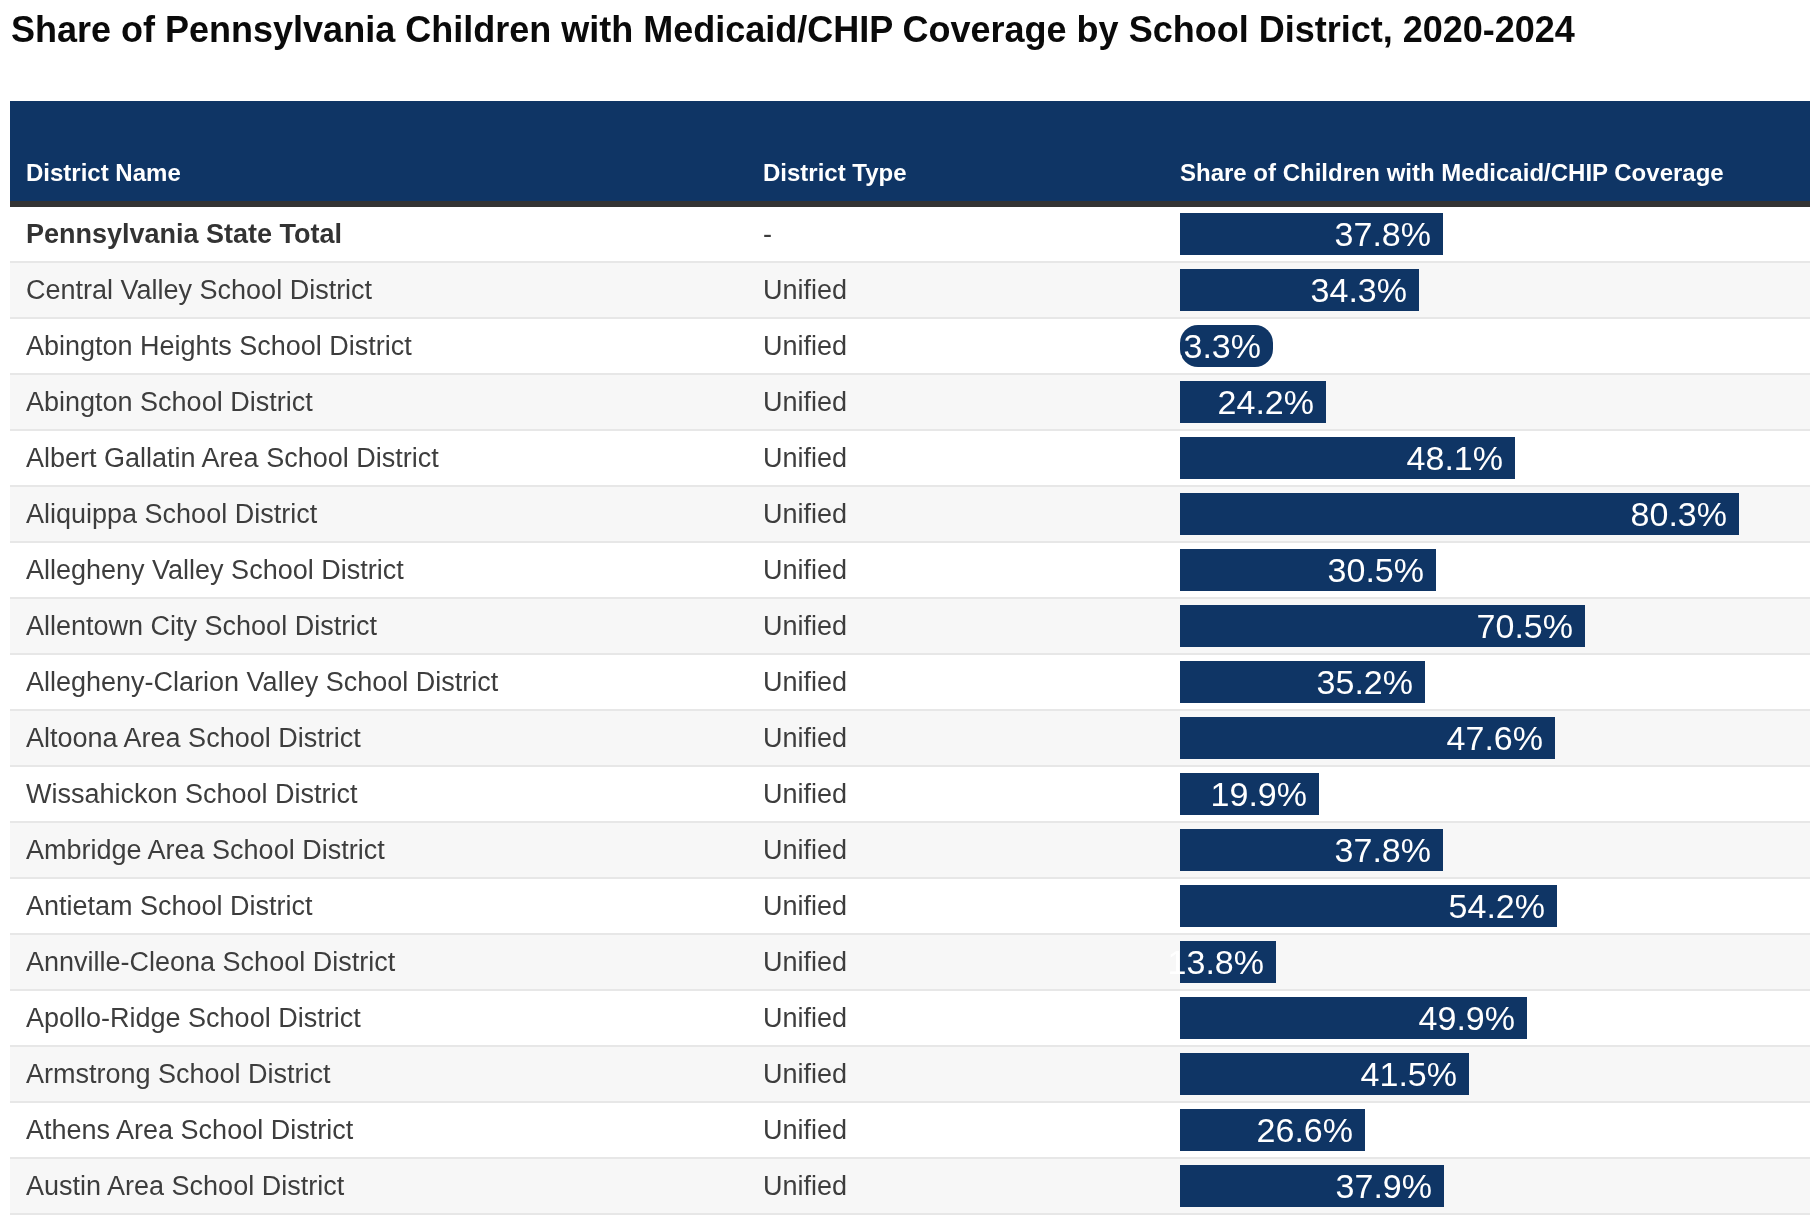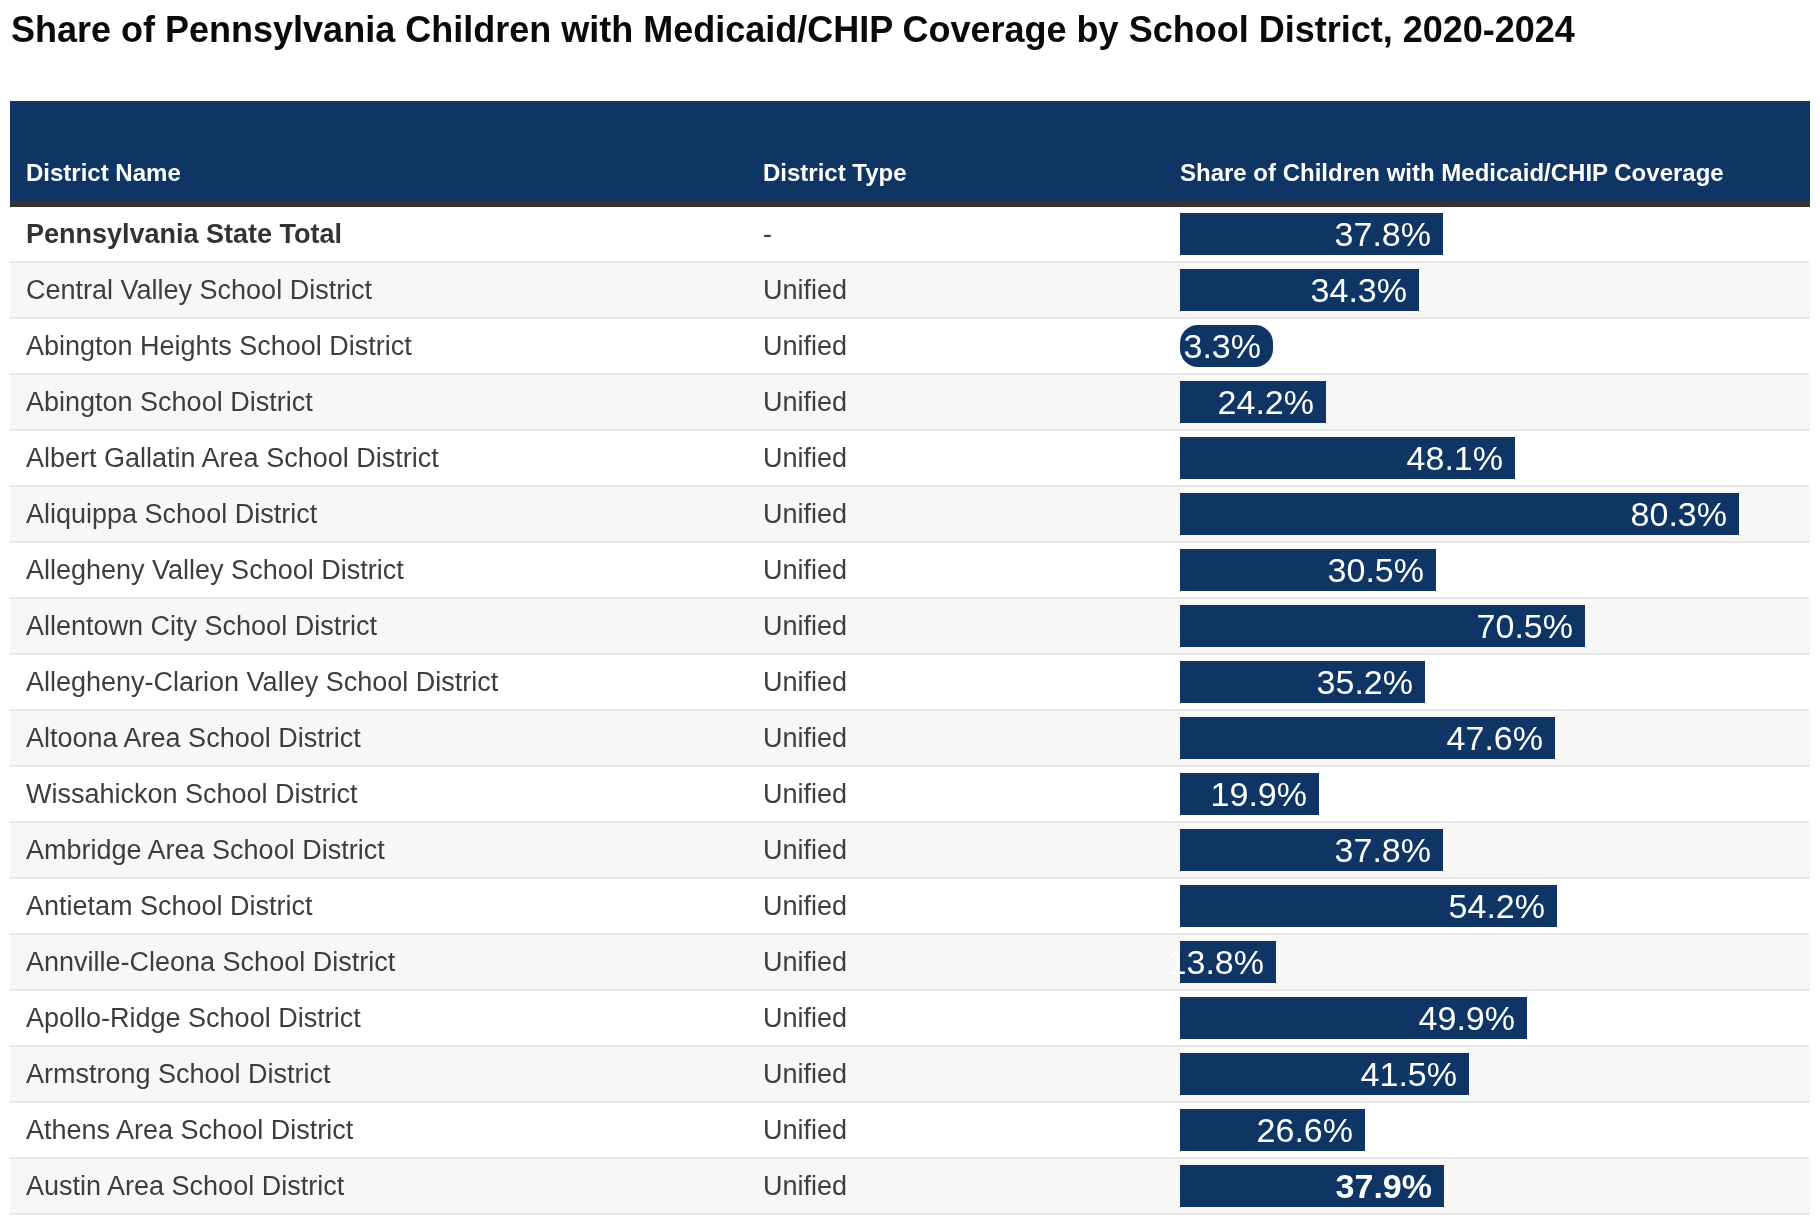--- a/index.html
+++ b/index.html
@@ -218,19 +218,19 @@
         <div class="col-share cell-share">
           <div class="bar" style="width: 185px;">
             <span>26.6%</span>
           </div>
         </div>
       </div>
       <div class="row">
         <div class="col-name cell-name">Austin Area School District</div>
         <div class="col-type cell-type">Unified</div>
         <div class="col-share cell-share">
-          <div class="bar" style="width: 264px; font-weight: bold;">
+          <div class="bar" style="width: 264px;">
             <span>37.9%</span>
           </div>
         </div>
       </div>
     </div>
 </div>
 
 </body></html>

